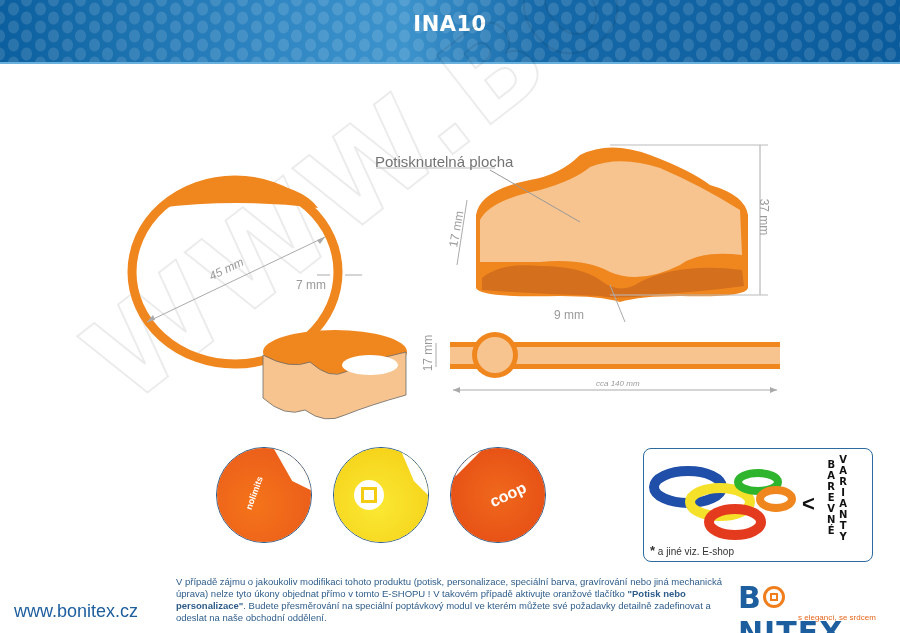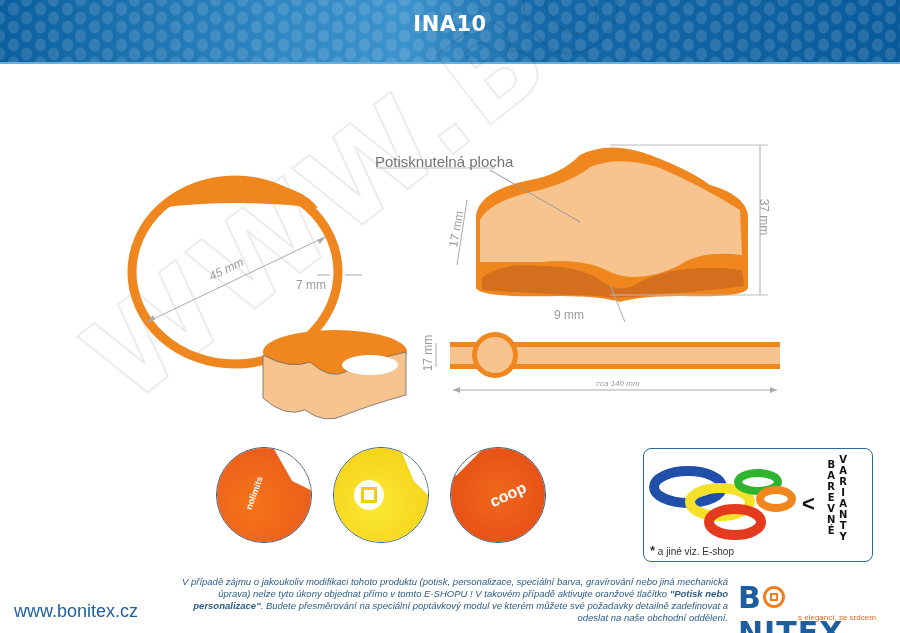--- a/index.html
+++ b/index.html
@@ -25,21 +25,21 @@
   .ci-bg { position:absolute; inset:0; }
   .ci-label { position:absolute; color:#fff; font-weight:bold; }
 
   .variants-box { position:absolute; left:643px; top:448px; width:228px; height:112px; border:1px solid #2d6a9e; border-radius:8px; background:#fff; }
   .variants-note { position:absolute; left:6px; bottom:3px; font-size:10px; color:#333;margin-top:16px; }
   .variants-note b { font-size:13px; }
   .variants-arrow { position:absolute; left:158px; top:42px; font-size:22px; font-weight:bold; color:#111; }
   .vert { position:absolute; display:flex; flex-direction:column; align-items:center; font-size:10px; font-weight:bold; color:#111; line-height:11px; font-family:"DejaVu Sans", sans-serif; }
 
   .footer-url { position:absolute; left:14px; top:601px; color:#1d5e9e; font-size:18px; }
-  .footer-note { position:absolute; left:176px; top:576px; width:552px; text-align:right; color:#2d5c8a; font-size:9.5px; font-style:italic; line-height:12px; }
+  .footer-note { position:absolute; left:176px; top:576px; width:552px; text-align:left; color:#2d5c8a; font-size:9.5px; line-height:12px; }
   .footer-note b { font-weight:bold; }
   .logo { position:absolute; left:738px; top:580px; width:150px; height:45px; }
   .logo-text { position:absolute; left:0; top:0; font-size:30px; font-weight:bold; color:#1d5e9e; letter-spacing:1px; font-family:"DejaVu Sans", sans-serif; }
   .logo-o { display:inline-block; width:22px; height:22px; border:3px solid #f07e1d; border-radius:50%; vertical-align:middle; position:relative; margin:0 1px; box-sizing:border-box; top:-3px; }
   .logo-o::after { content:""; position:absolute; left:4px; top:4px; width:8px; height:8px; border:2px solid #f07e1d; box-sizing:border-box; }
   .logo-tag { position:absolute; left:60px; top:33px; font-size:8px; color:#e4661c; }
 </style>
 </head>
 <body>
 

